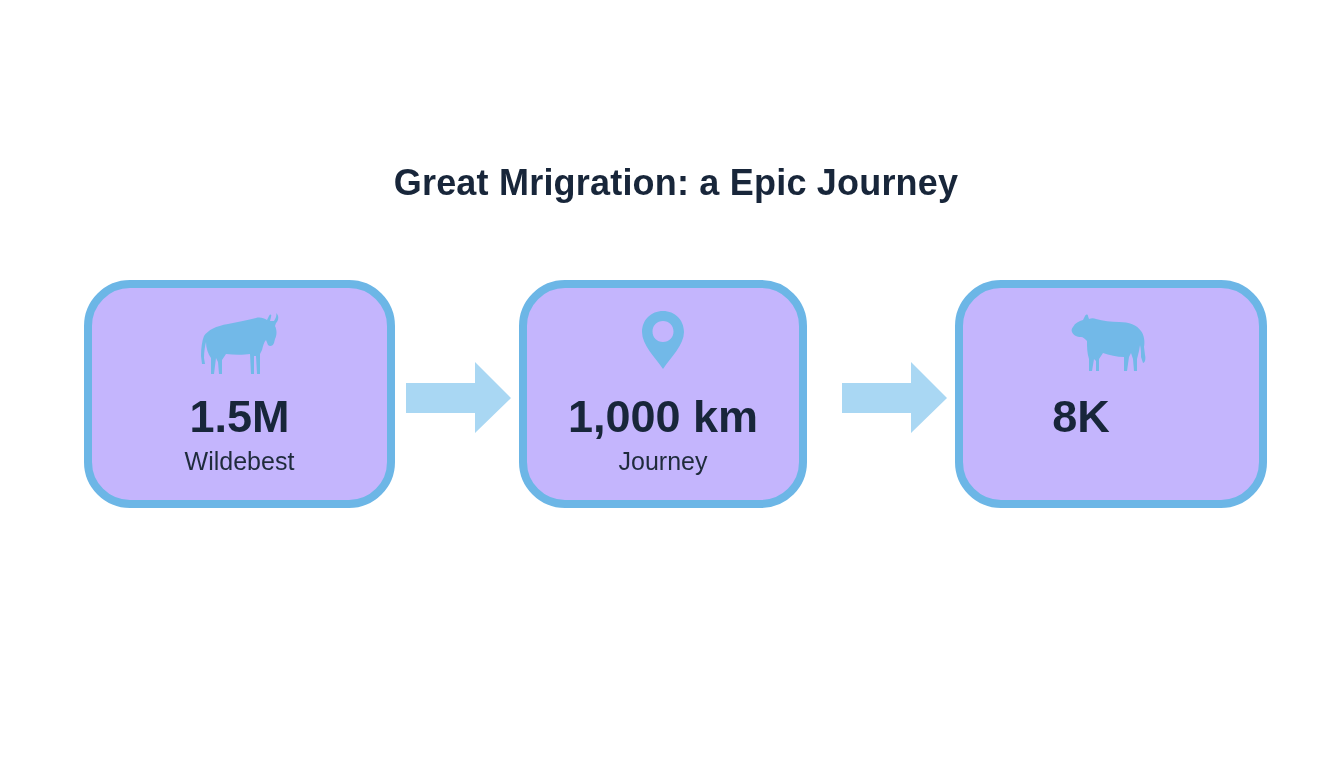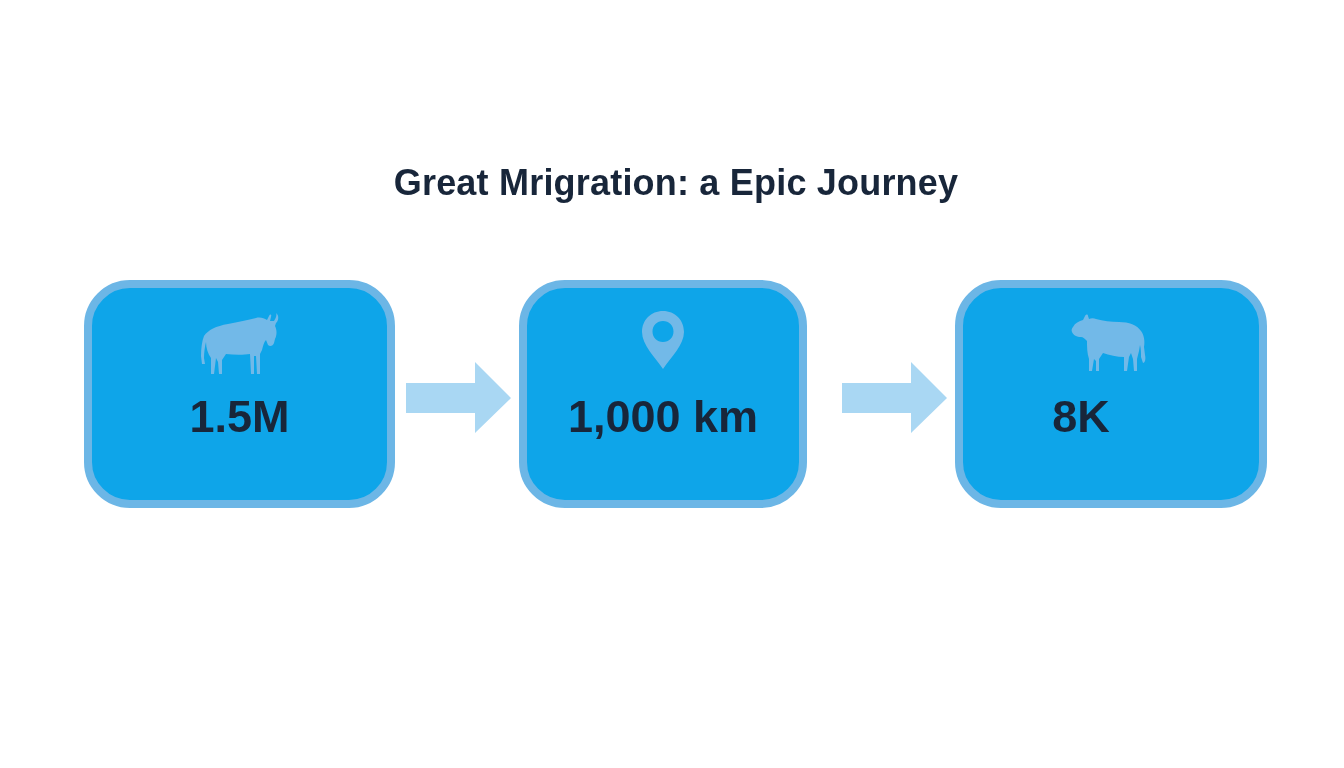--- a/index.html
+++ b/index.html
@@ -28,21 +28,21 @@
     line-height: 44px;
     white-space: nowrap;
   }
   .card {
     position: absolute;
     top: 280px;
     height: 228px;
     box-sizing: border-box;
     border: 8px solid #6cb6e6;
     border-radius: 46px;
-    background: #0ea5e9;
+    background: #c4b5fd;
   }
   .card .icon {
     position: absolute;
     left: 0;
     right: 0;
     top: 24px;
     height: 66px;
     display: flex;
     justify-content: center;
   }
@@ -80,35 +80,37 @@
 
 <div class="title">Great Mrigration: a Epic Journey</div>
 
 <div class="card" style="left:84px; width:311px;">
   <div class="icon">
     <svg width="84" height="66" viewBox="0 0 84 66">
       <path fill="#72b9e8" d="M6 24 C10 18 18 14 30 12 C40 10 50 8 58 6 C62 5 66 6 69 8 L71 4 C72 2 74 2 73 5 L72 9 L76 9 C78 6 79 3 78 1 C81 3 81 8 78 11 L77 14 C79 18 79 23 77 27 L76 31 C75 34 72 35 70 33 L68 28 C66 30 65 34 64 38 L62 42 L62 62 L59 62 L58 44 L56 44 L56 62 L53 62 L52 42 C46 43 36 43 28 42 L24 48 L24 62 L21 62 L20 50 L18 46 L16 62 L13 62 L13 46 C10 42 8 36 8 30 C7 34 6 40 6 46 L7 52 L4 52 L3 44 C3 36 4 29 6 24 Z"></path>
     </svg>
   </div>
   <div class="value">1.5M</div>
+  <div class="label">Wildebest</div>
 </div>
 
 <div class="arrow" style="left:406px;">
   <svg width="106" height="72" viewBox="0 0 106 72">
     <polygon fill="#a9d7f3" points="0,21 69,21 69,0 105,36 69,71 69,51 0,51"></polygon>
   </svg>
 </div>
 
 <div class="card" style="left:519px; width:288px;">
   <div class="icon" style="top:23px;">
     <svg width="44" height="60" viewBox="0 0 44 60">
       <path fill="#72b9e8" fill-rule="evenodd" d="M22 0 C34 0 43 9 43 21 C43 34 30 46 22 58 C14 46 1 34 1 21 C1 9 10 0 22 0 Z M22 10 C16 10 11.5 14.5 11.5 20.5 C11.5 26.5 16 31 22 31 C28 31 32.5 26.5 32.5 20.5 C32.5 14.5 28 10 22 10 Z"></path>
     </svg>
   </div>
   <div class="value">1,000 km</div>
+  <div class="label">Journey</div>
 </div>
 
 <div class="arrow" style="left:842px;">
   <svg width="106" height="72" viewBox="0 0 106 72">
     <polygon fill="#a9d7f3" points="0,21 69,21 69,0 105,36 69,71 69,51 0,51"></polygon>
   </svg>
 </div>
 
 <div class="card" style="left:955px; width:312px;">
   <div class="icon" style="top:25px;">

